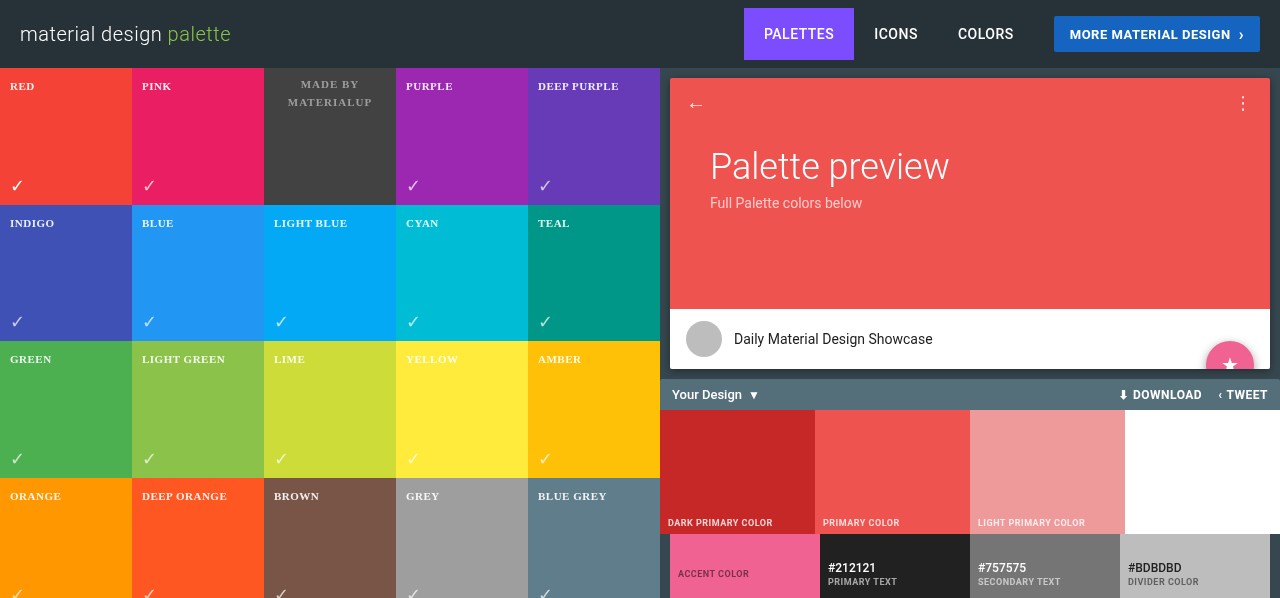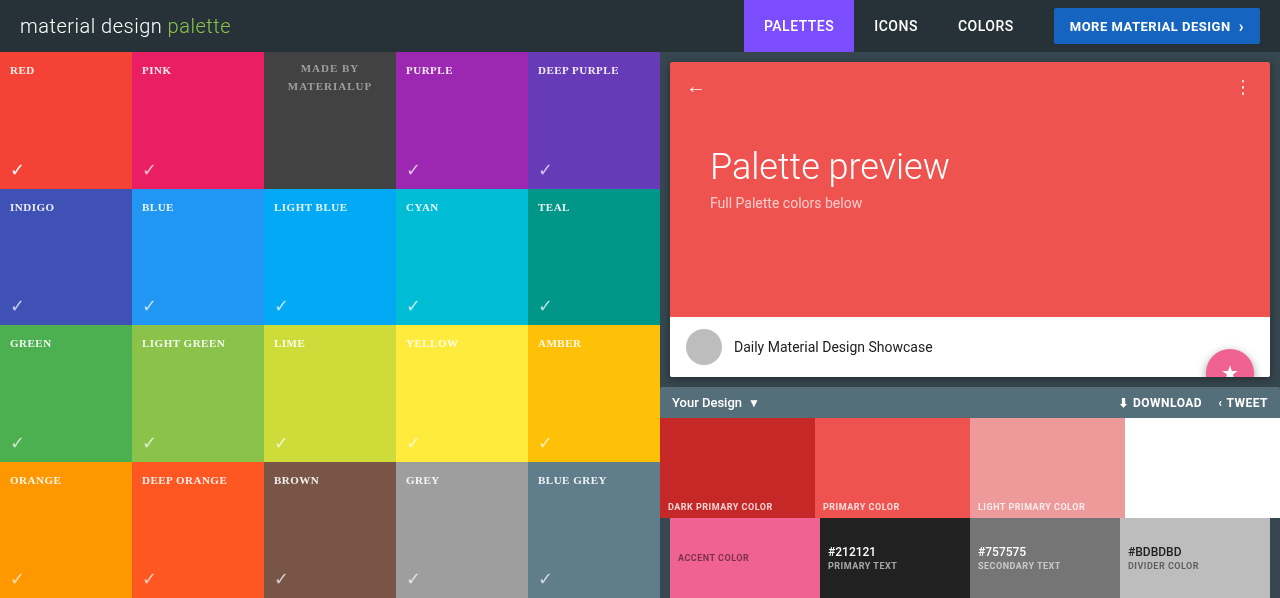--- a/index.html
+++ b/index.html
@@ -10,21 +10,21 @@
       height: 598px;
       overflow: hidden;
       color: #fff;
     }
 
     
     .header {
       display: flex;
       align-items: center;
       padding: 0 20px;
-      height: 52px;
+      height: 68px;
       background: #263238;
     }
     .logo {
       font-size: 20px;
       font-weight: 300;
       letter-spacing: 0.5px;
       flex: 0 0 auto;
     }
     .logo .material { color: #fff; font-weight: 300; }
     .logo .palette { color: #8bc34a; font-weight: 300; }
@@ -159,21 +159,20 @@
     }
     .preview-content {
       padding: 20px 40px;
       flex: 1;
     }
     .preview-title {
       font-size: 36px;
       font-weight: 300;
       color: #fff;
       line-height: 1.2;
-      margin-top: 16px;
     }
     .preview-subtitle {
       font-size: 14px;
       color: rgba(255,255,255,0.7);
       margin-top: 6px;
     }
     .preview-white-area {
       background: #fff;
       height: 60px;
       display: flex;
@@ -237,21 +236,21 @@
       cursor: pointer;
       display: flex;
       align-items: center;
       gap: 4px;
       text-transform: uppercase;
     }
 
     .color-swatches {
       display: grid;
       grid-template-columns: repeat(4, 1fr);
-      height: 100px;
+      height: 124px;
     }
     .swatch {
       display: flex;
       flex-direction: column;
       justify-content: flex-end;
       padding: 6px 8px;
       position: relative;
     }
     .swatch-label {
       font-size: 9px;

